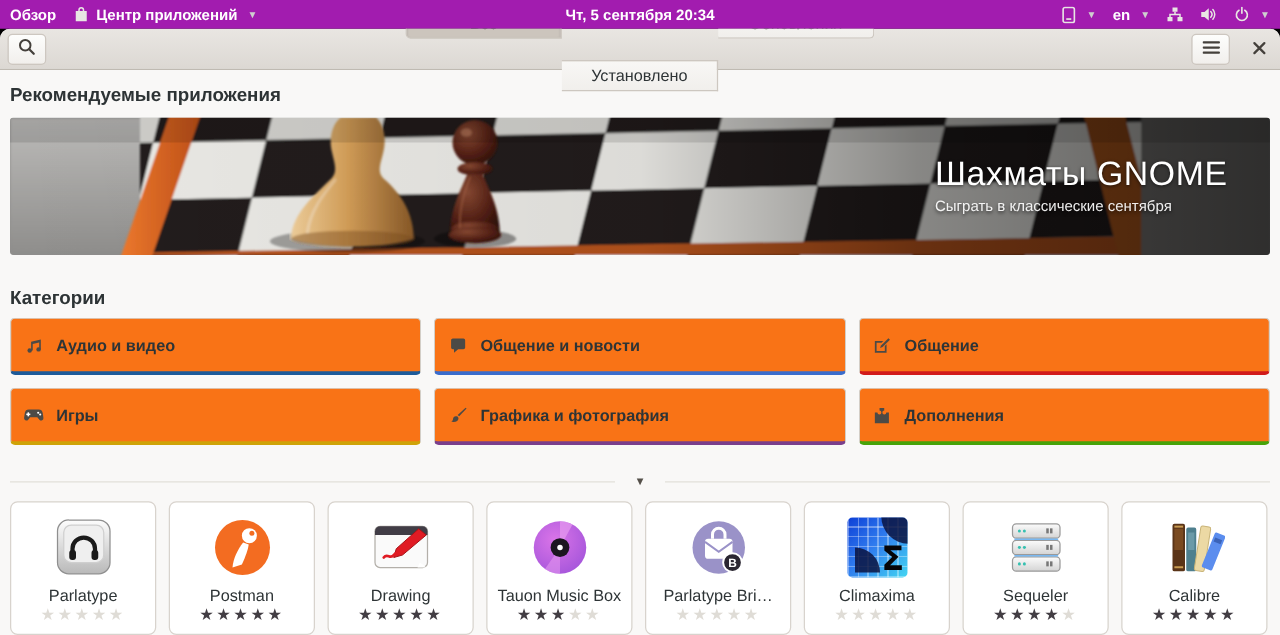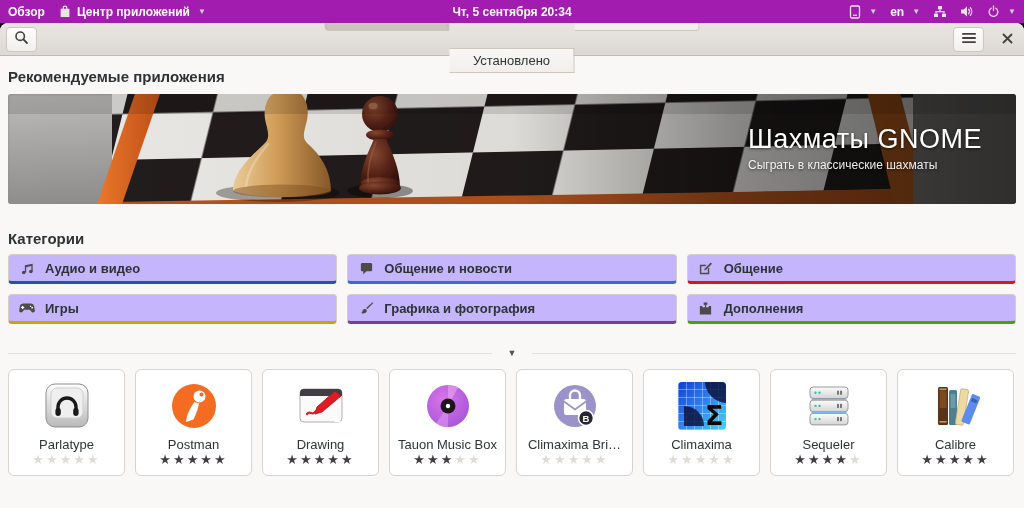--- a/index.html
+++ b/index.html
@@ -44,21 +44,21 @@
 
   
   .banner{ position:relative; margin-top:9px; height:110px; border-radius:3px; overflow:hidden; cursor:pointer; }
   .banner svg.scene{ position:absolute; inset:0; width:100%; height:100%; }
   .banner-text{ position:absolute; left:740px; top:30px; color:#fff; text-shadow:0 1px 3px rgba(0,0,0,.6); }
   .banner-title{ font-size:27px; font-weight:300; letter-spacing:.5px; }
   .banner-sub{ font-size:12px; margin-top:3px; color:rgba(255,255,255,.92); }
 
   
   .cat-grid{ margin-top:7px; display:grid; grid-template-columns:repeat(3,1fr); gap:10px; }
-  .cat-card{ height:30px; background:#c4b5fd; border:1px solid #d3cec7; border-bottom:3px solid #888;
+  .cat-card{ height:46px; background:#f97316; border:1px solid #d3cec7; border-bottom:3px solid #888;
              border-radius:4px; display:flex; align-items:center; gap:10px; padding:0 10px;
              font-size:13px; font-weight:bold; color:#2e3436; cursor:pointer; text-align:left; }
   .cat-icon{ width:16px; height:16px; display:flex; align-items:center; justify-content:center; }
   .cat-icon svg{ display:block; }
 
   
   .expander{ margin-top:22px; position:relative; height:14px; }
   .expander .line{ position:absolute; top:7px; left:0; right:0; border-top:1px solid #e2dfda; }
   .expander-btn{ position:absolute; left:50%; top:0; transform:translateX(-50%); width:40px; height:14px;
                  background:#f9f8f7; border:none; color:#55504a; font-size:9px; cursor:pointer; }
@@ -249,21 +249,21 @@
             <ellipse cx="372" cy="89" rx="19" ry="6" fill="url(#brownR)"></ellipse>
             <ellipse cx="372" cy="94" rx="21" ry="6.5" fill="url(#brownR)"></ellipse>
             <path d="M360,88 C359,72 364,58 368,48" fill="none" stroke="#b06a4a" stroke-width="1.6" opacity=".5" stroke-linecap="round"></path>
           </g>
 
           <rect width="1008" height="110" fill="url(#darkOv)"></rect>
           <rect width="1008" height="20" fill="#000" opacity=".12"></rect>
         </svg>
         <div class="banner-text">
           <div class="banner-title">Шахматы GNOME</div>
-          <div class="banner-sub">Сыграть в классические шахматы</div>
+          <div class="banner-sub">Сыграть в классические сентября</div>
         </div>
       </div>
 
       <h2 class="section-h h-categories">Категории</h2>
 
       <div class="cat-grid">
         <button class="cat-card" style="border-bottom-color: rgb(29, 90, 153);">
           <span class="cat-icon">
             <svg width="15" height="15" viewBox="0 0 16 16" fill="#4c4a46">
                 <circle cx="4" cy="12.2" r="1.9"></circle>
@@ -402,21 +402,21 @@
           <div class="app-icon">
             <svg width="48" height="48" viewBox="0 0 48 48">
               <circle cx="24" cy="24" r="21" fill="#9a92c8"></circle>
               <rect x="13" y="17" width="22" height="16" rx="2.5" fill="#fff"></rect>
               <path d="M13 19.5l11 8 11-8" fill="none" stroke="#9a92c8" stroke-width="1.6"></path>
               <path d="M19 17v-3.5a5 5 0 0110 0V17" fill="none" stroke="#fff" stroke-width="2.4"></path>
               <circle cx="35" cy="36" r="7.5" fill="#2a2631" stroke="#fff" stroke-width="1.6"></circle>
               <text x="35" y="39.6" font-size="9.5" font-weight="bold" fill="#fff" text-anchor="middle" font-family="Liberation Sans, sans-serif">B</text>
             </svg>
           </div>
-          <div class="app-name">Climaxima Bri…</div>
+          <div class="app-name">Parlatype Bri…</div>
           <div class="stars"><span class="star">★</span><span class="star">★</span><span class="star">★</span><span class="star">★</span><span class="star">★</span></div>
         </div>
 
         <div class="tile">
           <div class="app-icon">
             <div class="clima">
               <div class="grid"></div>
               <div class="q1"></div>
               <div class="q2"></div>
               <div class="sigma">Σ</div>

